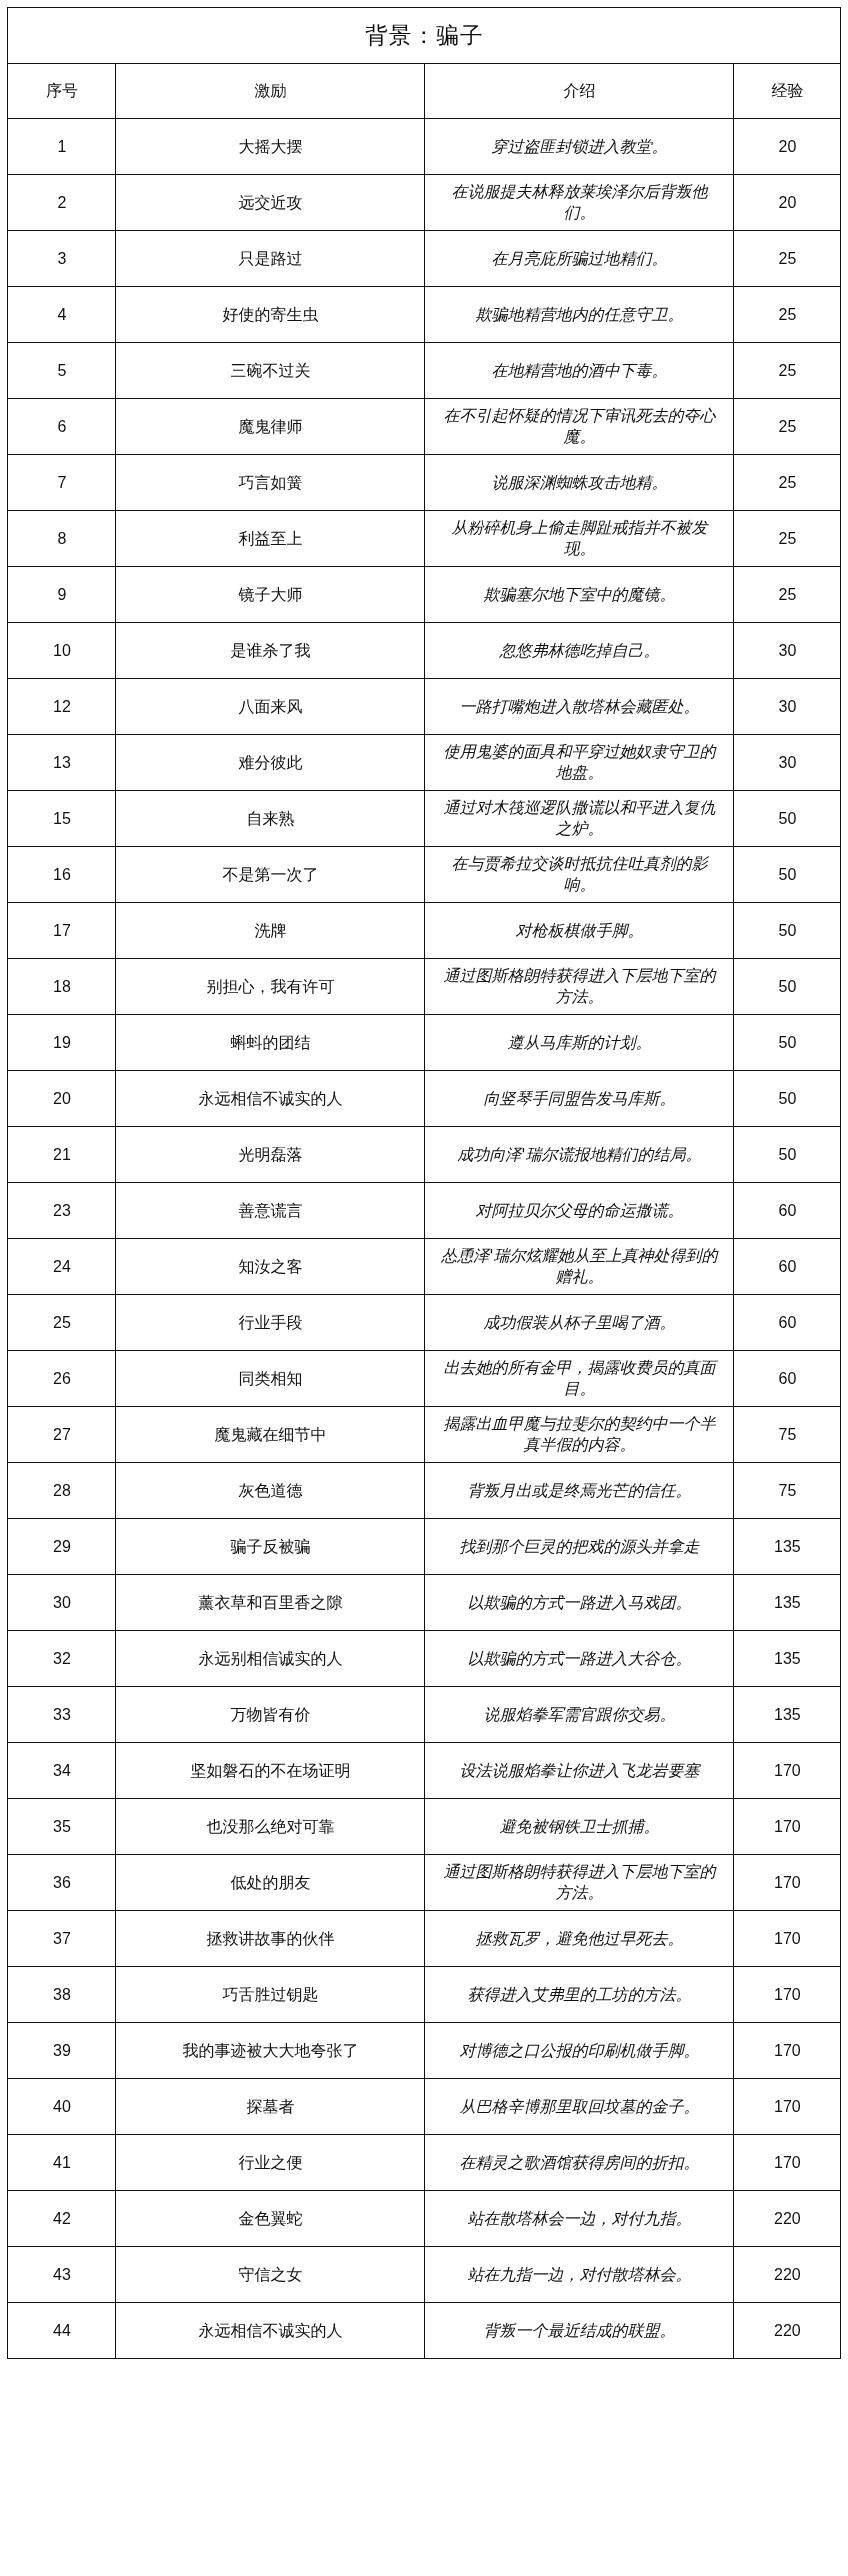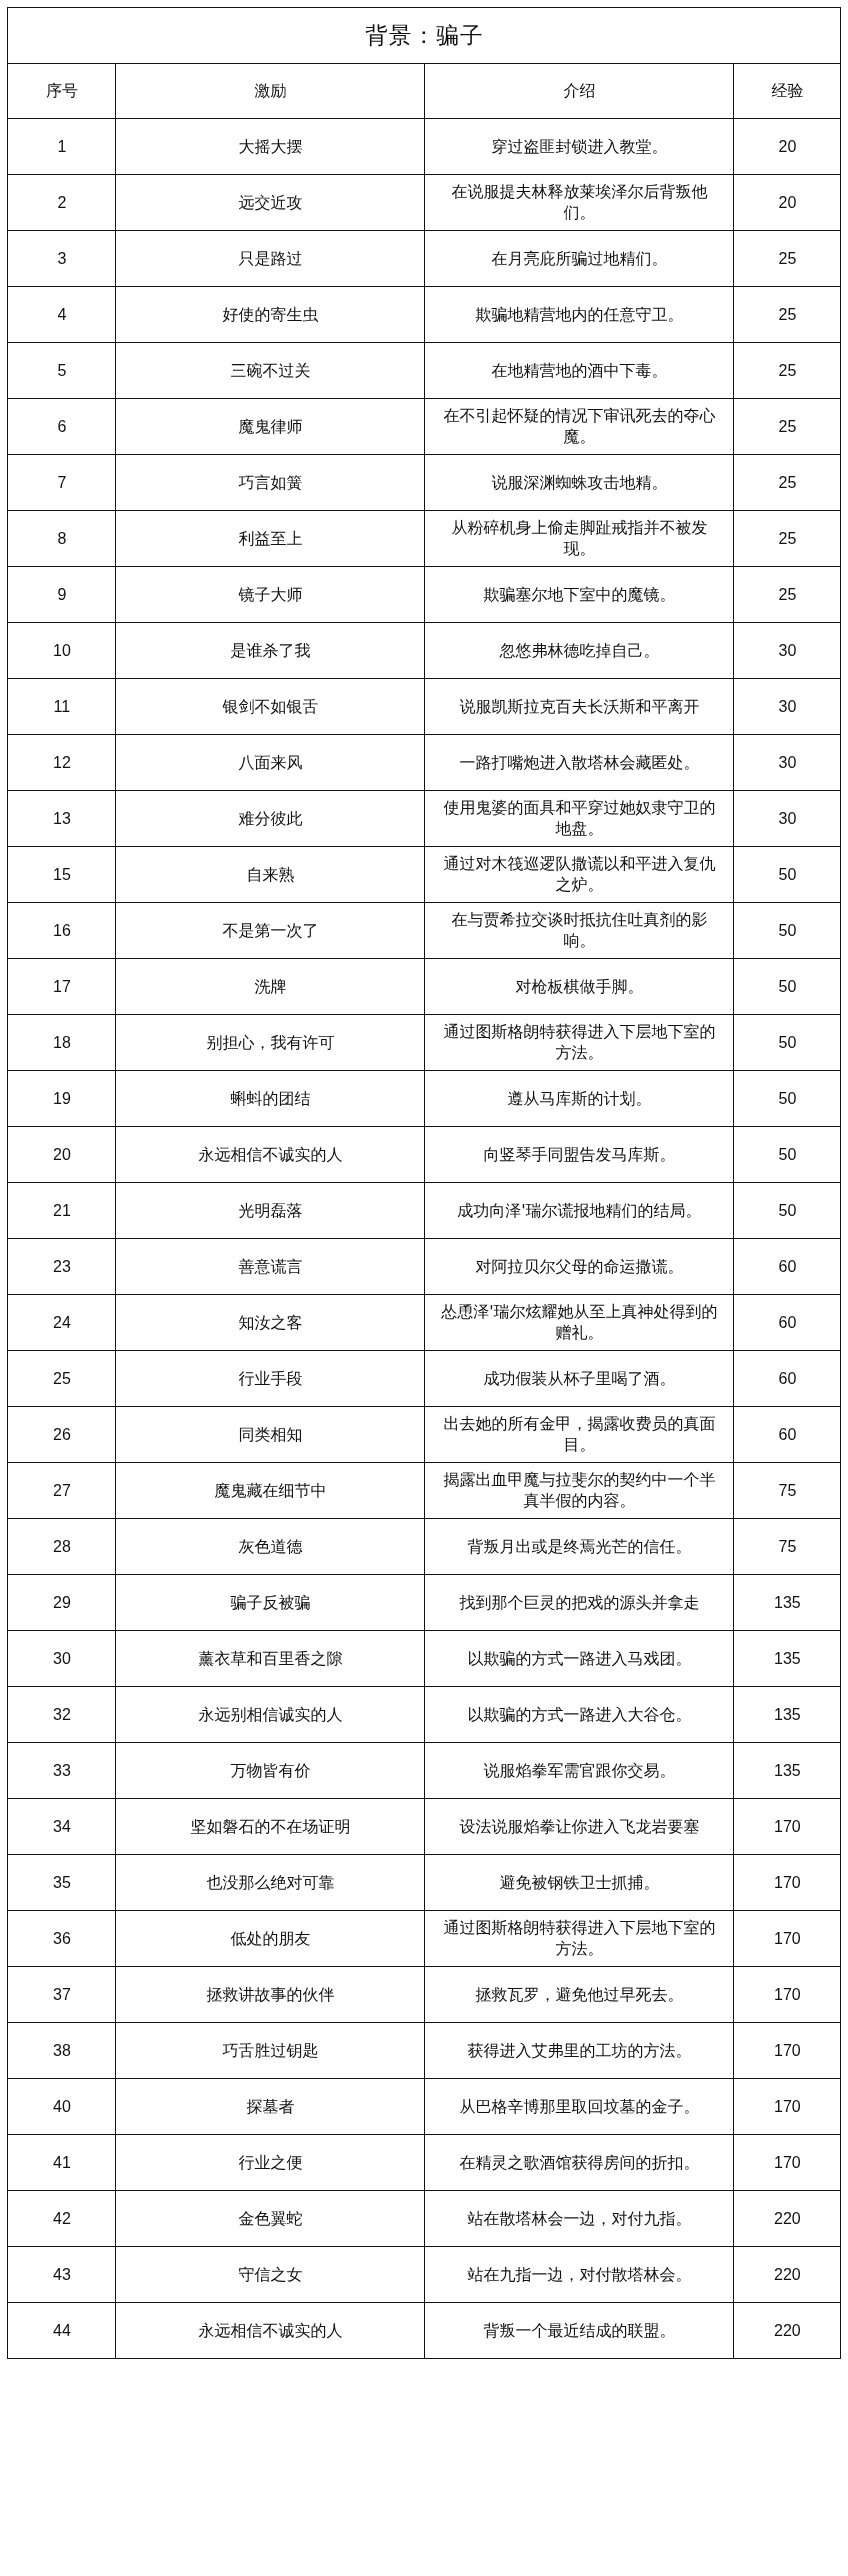--- a/index.html
+++ b/index.html
@@ -54,20 +54,21 @@
     col.c-name { width: 309px; }
     col.c-desc { width: 309px; }
     col.c-xp { width: 107px; }
     td.num, td.xp {
       font-family: "Liberation Sans", sans-serif;
       font-size: 17px;
       padding: 0 4.5px;
     }
     td.desc {
       padding: 0 12.4px;
+      font-style: italic;
     }
   </style>
 </head>
 <body>
 
 <div class="sheet">
   <table class="data-table">
     <colgroup>
       <col class="c-no">
         <col class="c-name">
@@ -149,26 +150,20 @@
     <td class="xp">25</td>
   </tr>
 
   <tr class="body-row">
     <td class="num">10</td>
     <td class="name">是谁杀了我</td>
     <td class="desc">忽悠弗林德吃掉自己。</td>
     <td class="xp">30</td>
   </tr>
 
-  <tr class="body-row">
-    <td class="num">11</td>
-    <td class="name">银剑不如银舌</td>
-    <td class="desc">说服凯斯拉克百夫长沃斯和平离开</td>
-    <td class="xp">30</td>
-  </tr>
 
   <tr class="body-row">
     <td class="num">12</td>
     <td class="name">八面来风</td>
     <td class="desc">一路打嘴炮进入散塔林会藏匿处。</td>
     <td class="xp">30</td>
   </tr>
 
   <tr class="body-row">
     <td class="num">13</td>
@@ -327,20 +322,26 @@
     <td class="xp">170</td>
   </tr>
 
   <tr class="body-row">
     <td class="num">38</td>
     <td class="name">巧舌胜过钥匙</td>
     <td class="desc">获得进入艾弗里的工坊的方法。</td>
     <td class="xp">170</td>
   </tr>
 
+  <tr class="body-row">
+    <td class="num">39</td>
+    <td class="name">我的事迹被大大地夸张了</td>
+    <td class="desc">对博德之口公报的印刷机做手脚。</td>
+    <td class="xp">170</td>
+  </tr>
 
   <tr class="body-row">
     <td class="num">40</td>
     <td class="name">探墓者</td>
     <td class="desc">从巴格辛博那里取回坟墓的金子。</td>
     <td class="xp">170</td>
   </tr>
 
   <tr class="body-row">
     <td class="num">41</td>

